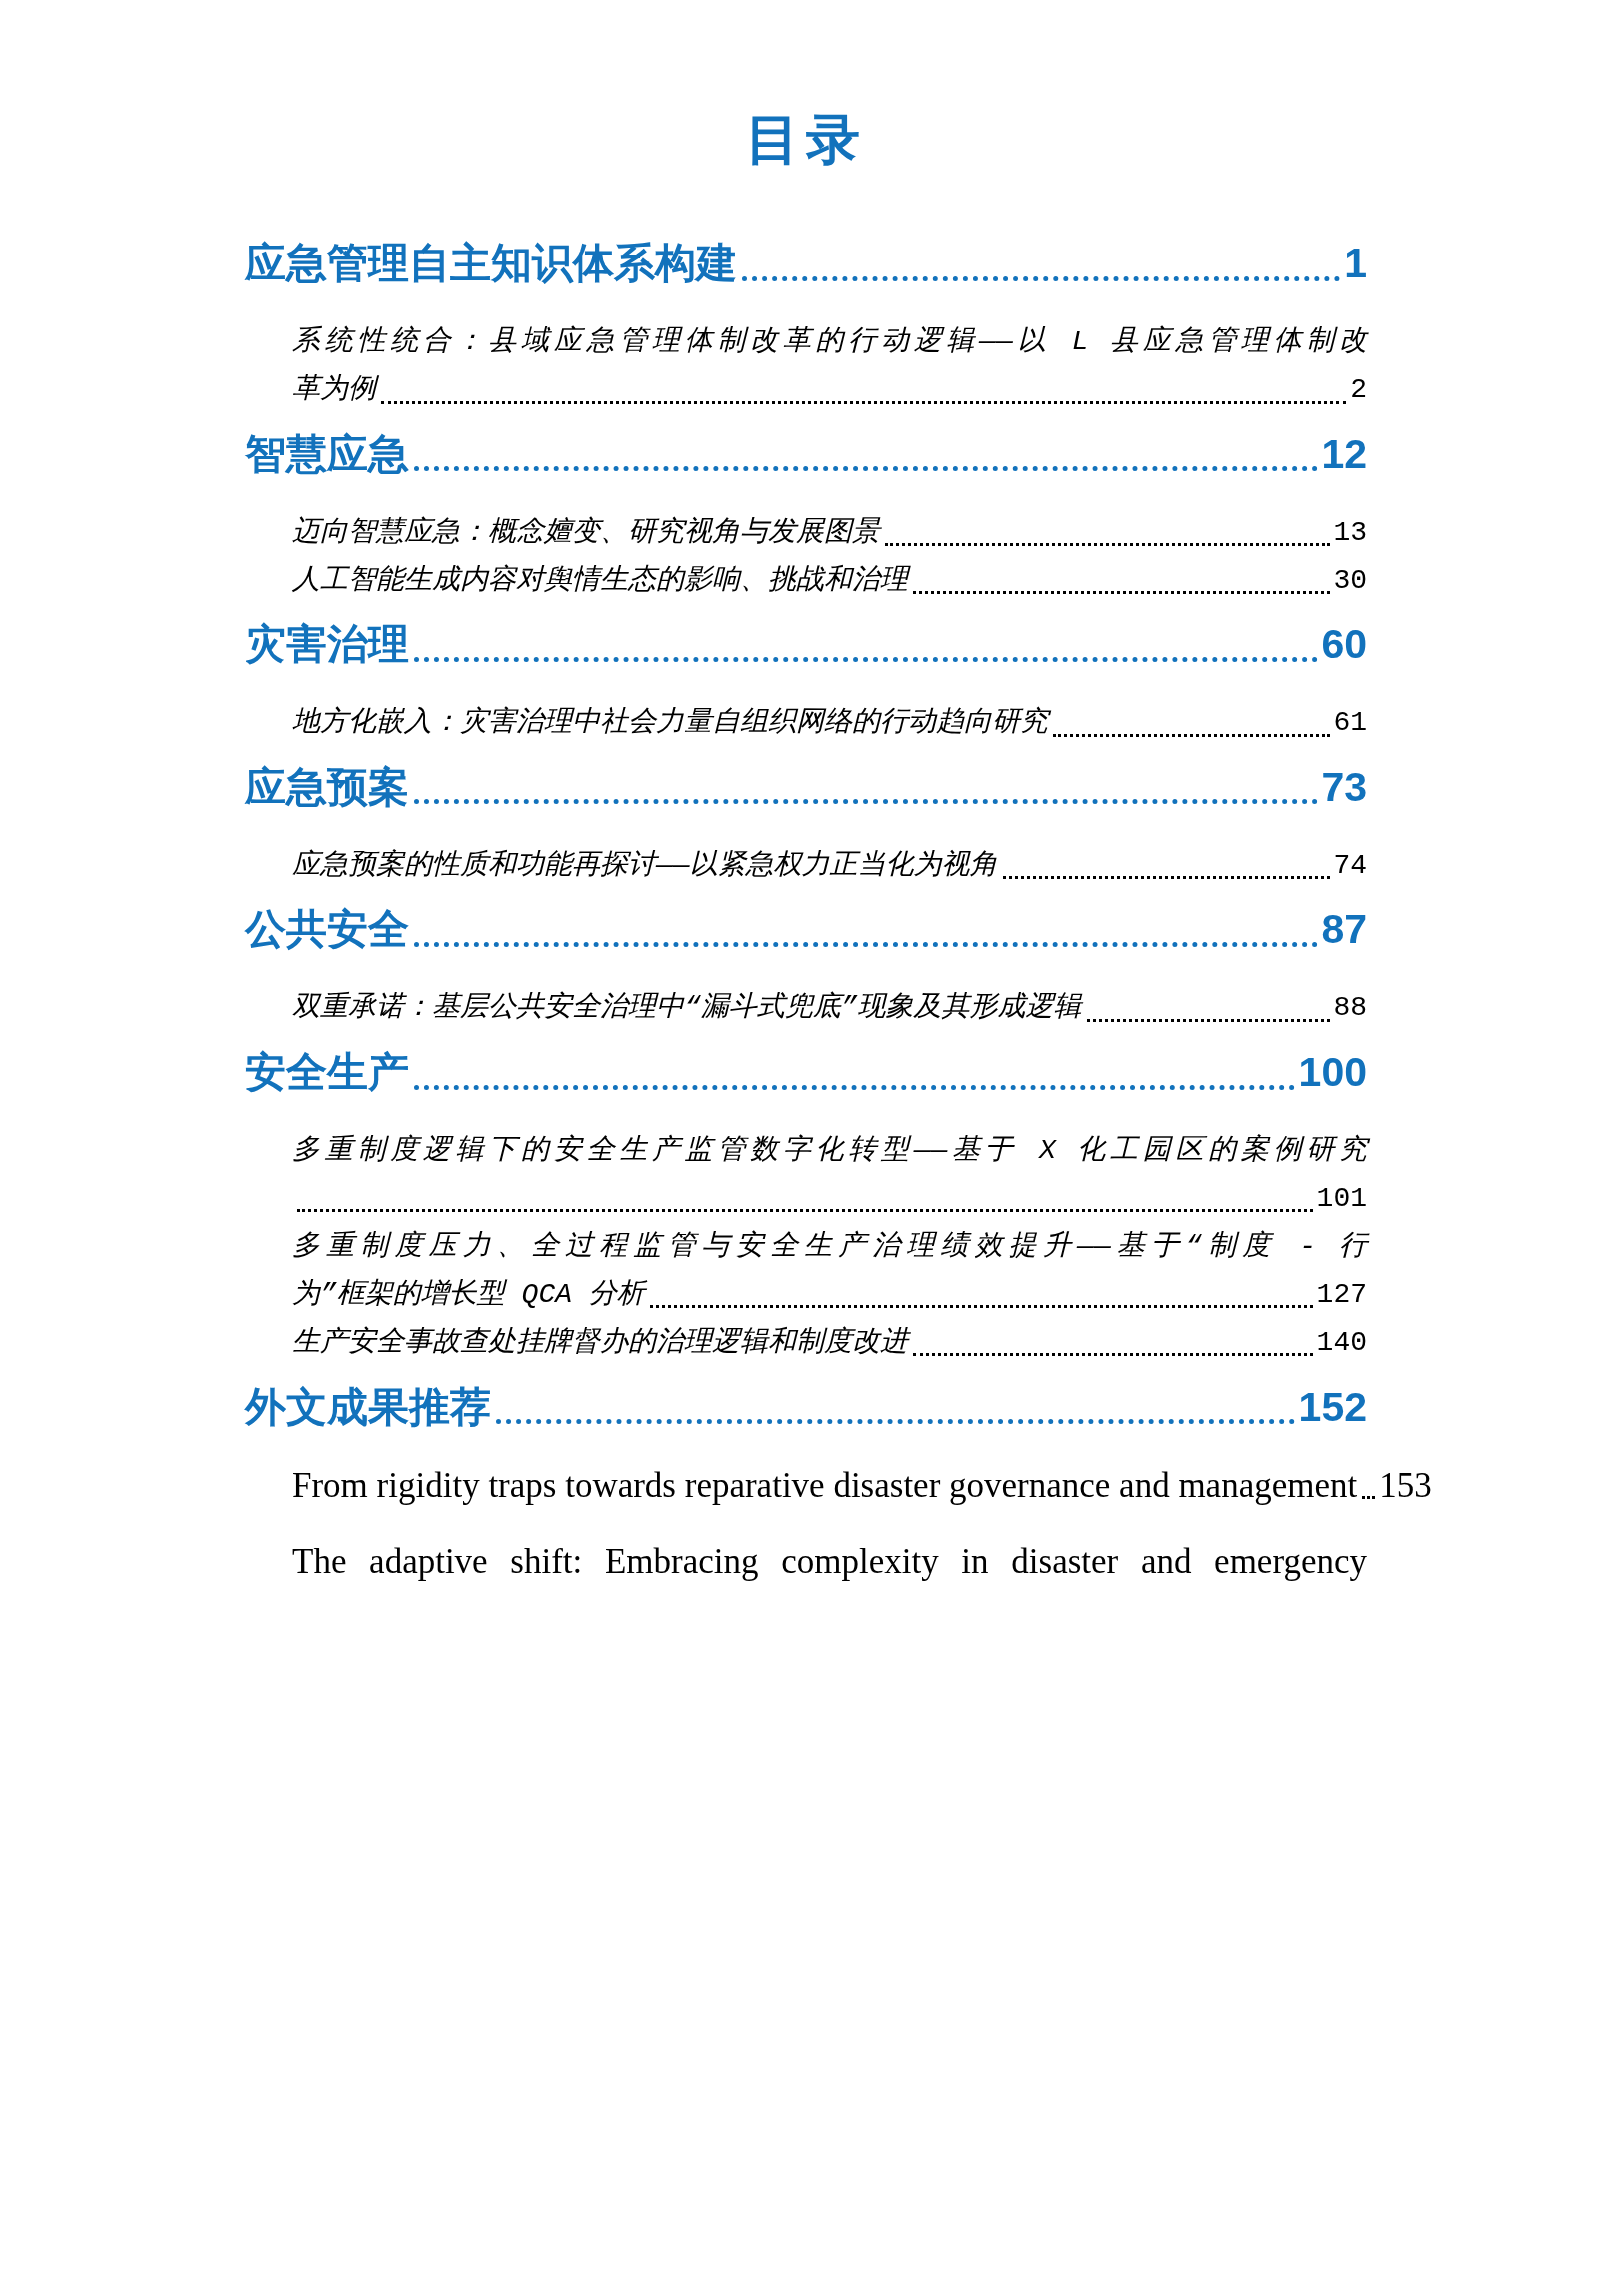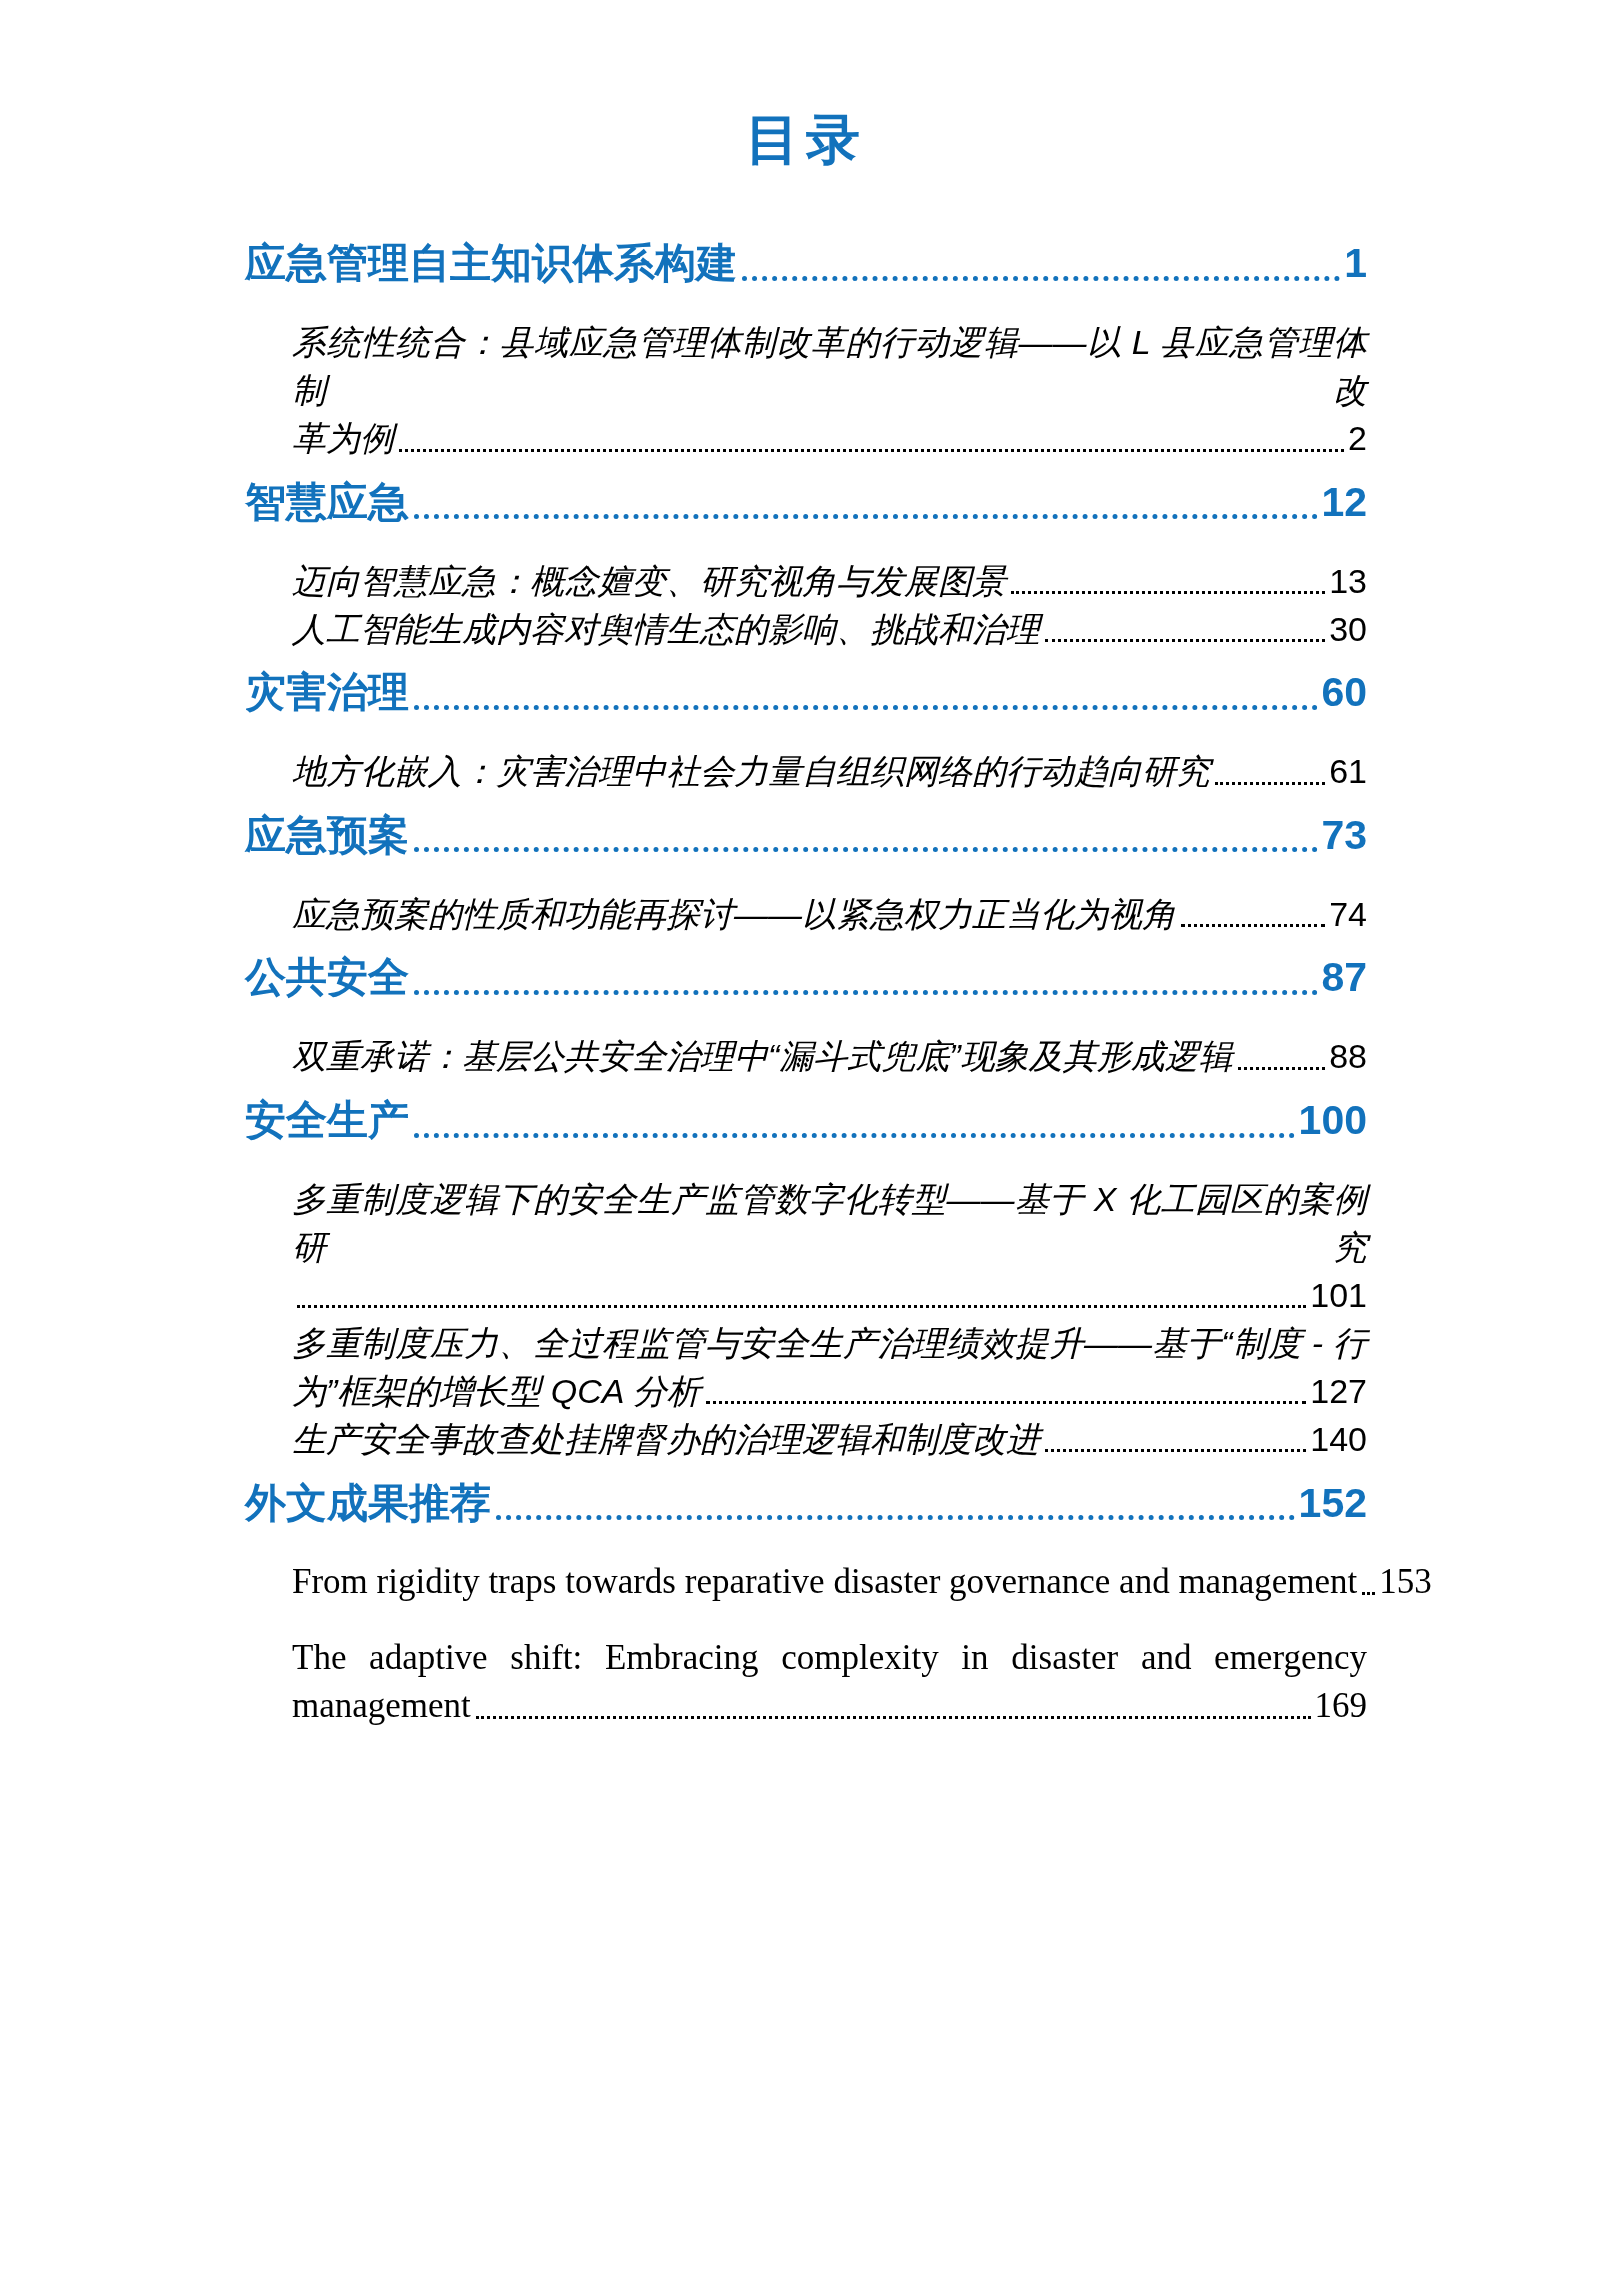--- a/index.html
+++ b/index.html
@@ -46,23 +46,23 @@
     border-bottom-style: dotted;
   }
   .heading-leader {
     border-bottom-width: 5.9px;
     border-bottom-color: var(--accent, #1272BC);
     margin: 0 3.9px 3.3px 5.2px;
     align-self: flex-end;
   }
   .entry {
     margin-left: 47px;
-    font-family: Liberation Sans, sans-serif;
+    font-family: Liberation Mono, monospace;
     font-style: italic;
-    font-size: 34px;
+    font-size: 28px;
     line-height: 48px;
   }
   .entry.en {
     font-style: normal;
     font-family: "Liberation Serif", serif;
     font-size: 35px;
     margin-top: 28px;
   }
   .entry-row { display: flex; white-space: nowrap; }
   .entry-leader {
@@ -193,21 +193,16 @@
   </div>
   <div class="entry en">
     <div class="entry-row">
       <span class="entry-text">From rigidity traps towards reparative disaster governance and management</span>
       <span class="leader entry-leader"></span>
       <span class="pagenum">153</span>
     </div>
   </div>
   <div class="entry en">
     <div class="justify">The adaptive shift: Embracing complexity in disaster and emergency</div>
-    <div class="entry-row">
-      <span class="entry-text">management</span>
-      <span class="leader entry-leader"></span>
-      <span class="pagenum">169</span>
-    </div>
   </div>
 
 </div>
 
 
 </body></html>

